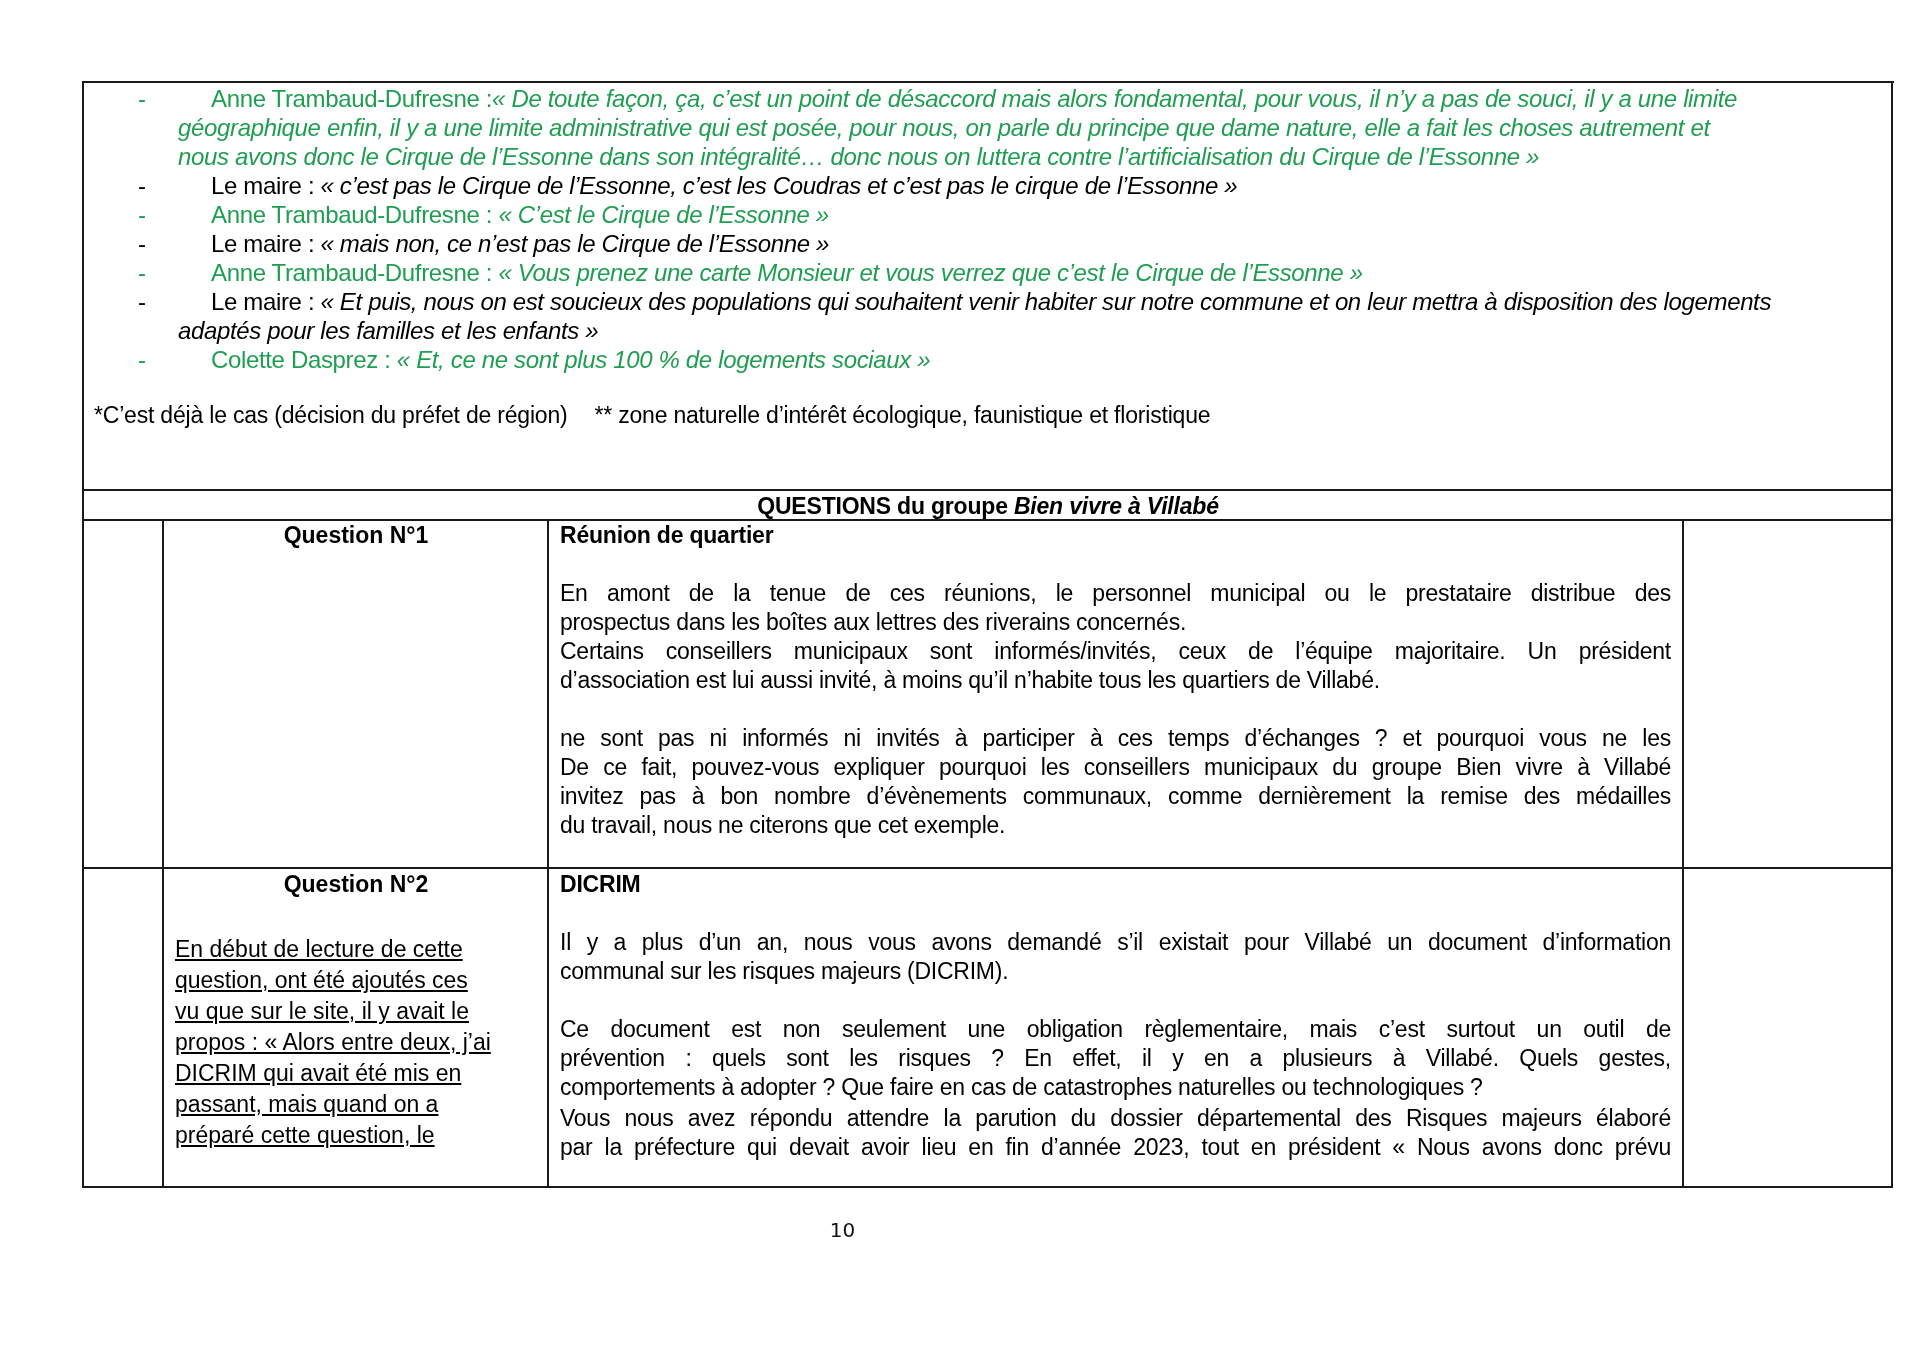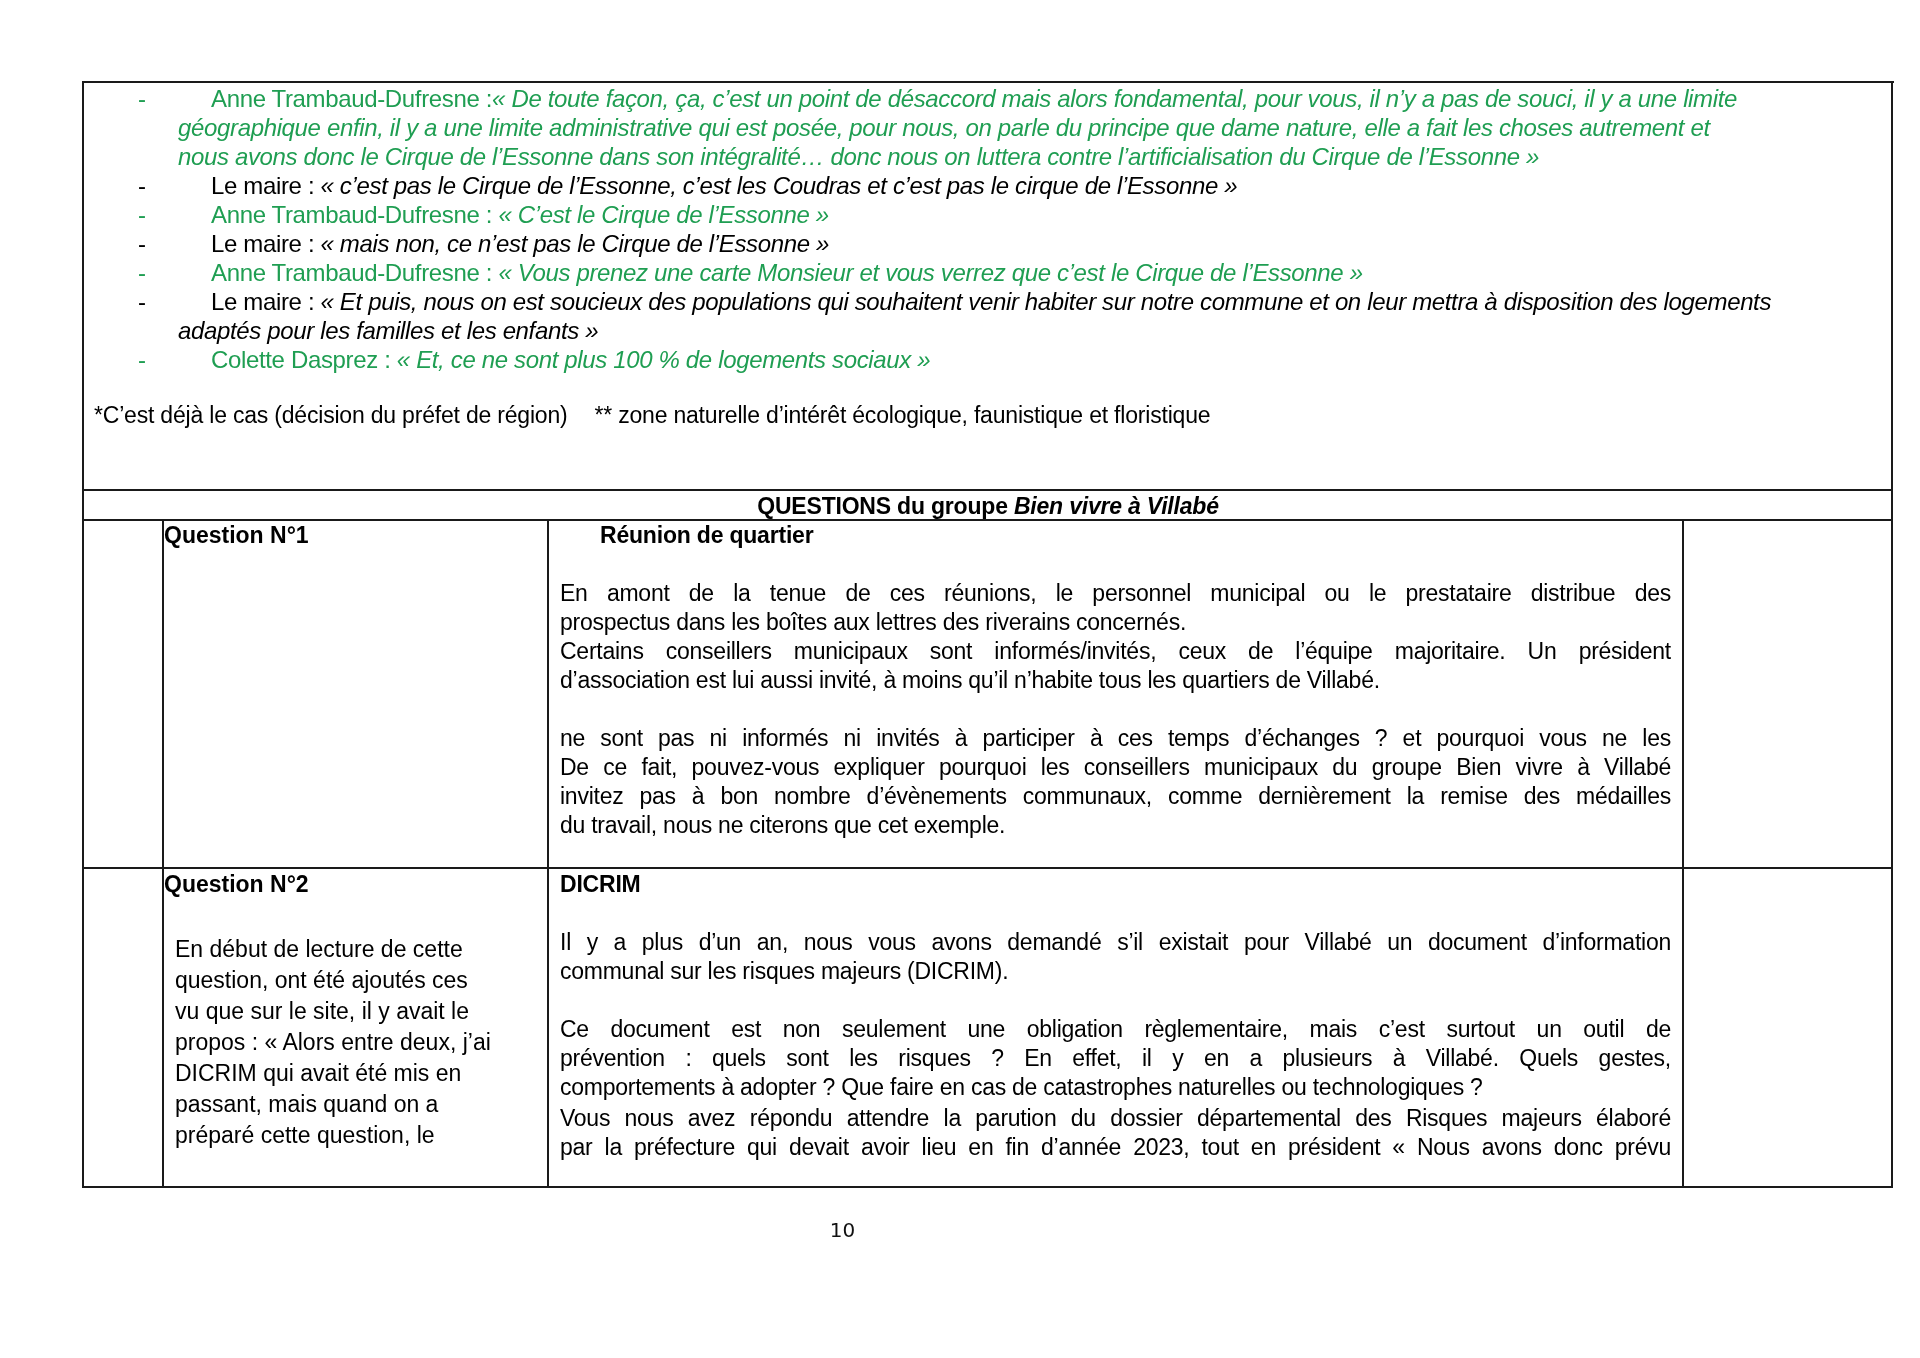--- a/index.html
+++ b/index.html
@@ -12,22 +12,22 @@
   .txt { position:absolute; left:178px; letter-spacing:-0.35px; }
   .cont { position:absolute; left:178px; white-space:nowrap; letter-spacing:-0.35px; }
   .green { color:#1f9e52; }
   .black { color:#000; }
   .spk { font-weight:normal;margin-left:33px; }
   .it { font-style:italic; }
   .foot { position:absolute; left:94px; top:402px; font-size:23px; white-space:nowrap; letter-spacing:-0.2px; }
   .foot .gap { display:inline-block; width:27px; }
   .hdr { position:absolute; left:84px; width:1808px; top:490px; height:30px; text-align:center;
          font-size:23px; font-weight:bold; line-height:32px; letter-spacing:-0.2px; }
-  .qlabel { position:absolute; font-size:23px; font-weight:bold; width:384px; left:164px; }
-  .qnote { position:absolute; left:175px; width:360px; font-size:23px; line-height:31px; }
+  .qlabel { position:absolute; font-size:23px; font-weight:bold; text-align:center; width:384px; left:164px; }
+  .qnote { position:absolute; left:175px; width:360px; font-size:23px; line-height:31px;text-decoration:underline; }
   .qnote div { white-space:nowrap; }
   .qtitle { position:absolute; left:560px; font-size:23px; font-weight:bold; letter-spacing:-0.2px; }
   .para { position:absolute; left:560px; width:1111px; font-size:23px; line-height:29px; letter-spacing:-0.25px; }
   .para .l { display:block; text-align:justify; text-align-last:justify; white-space:nowrap; }
   .para .l.last { text-align-last:left; }
   .pagenum { position:absolute; top:1218px; left:0; width:1685px; text-align:center;
              font-family:"DejaVu Sans", sans-serif; font-size:20px; color:#111; }
 </style>
 </head>
 <body>
@@ -95,21 +95,21 @@
 <div class="foot">
   <span>*C’est déjà le cas (décision du préfet de région)</span><span class="gap"></span><span>** zone naturelle d’intérêt écologique, faunistique et floristique</span>
 </div>
 
 <div class="hdr">
   <span>QUESTIONS du groupe </span><span class="it">Bien vivre à Villabé</span>
 </div>
 
 <div>
   <div class="qlabel" style="top:522px;">Question N°1</div>
-  <div class="qtitle" style="top:522px;margin-left:40px;">Réunion de quartier</div>
+  <div class="qtitle" style="top:522px;">Réunion de quartier</div>
   <div class="para" style="top:579px;">
     <span class="l">En amont de la tenue de ces réunions, le personnel municipal ou le prestataire distribue des</span>
     <span class="l last">prospectus dans les boîtes aux lettres des riverains concernés.</span>
     <span class="l">Certains conseillers municipaux sont informés/invités, ceux de l’équipe majoritaire. Un président</span>
     <span class="l last">d’association est lui aussi invité, à moins qu’il n’habite tous les quartiers de Villabé.</span>
   </div>
   <div class="para" style="top:724px;">
     <span class="l">ne sont pas ni informés ni invités à participer à ces temps d’échanges ? et pourquoi vous ne les</span>
     <span class="l">De ce fait, pouvez-vous expliquer pourquoi les conseillers municipaux du groupe Bien vivre à Villabé</span>
     <span class="l">invitez pas à bon nombre d’évènements communaux, comme dernièrement la remise des médailles</span>

